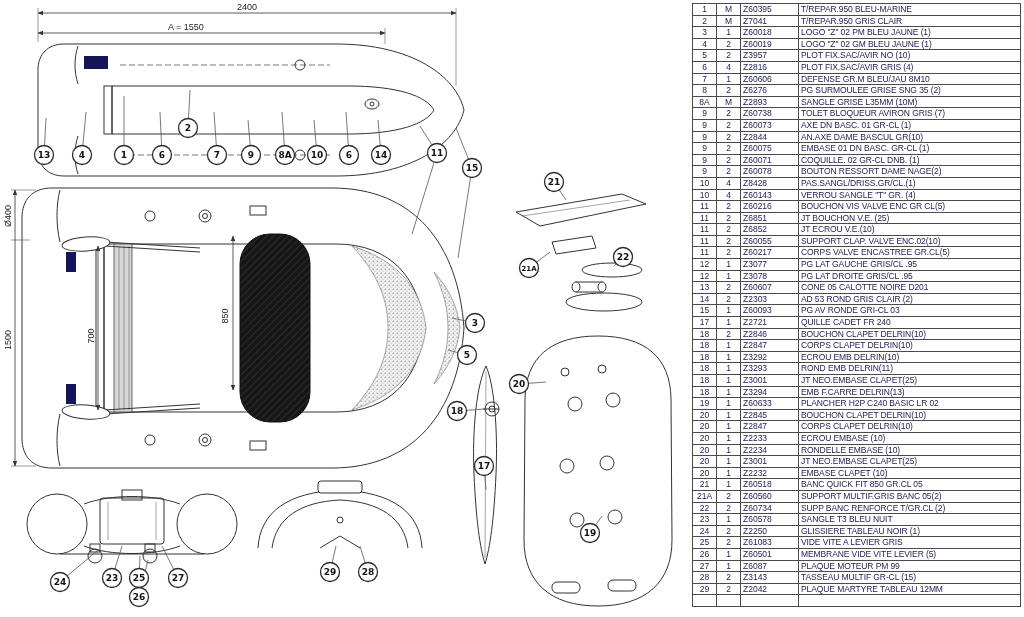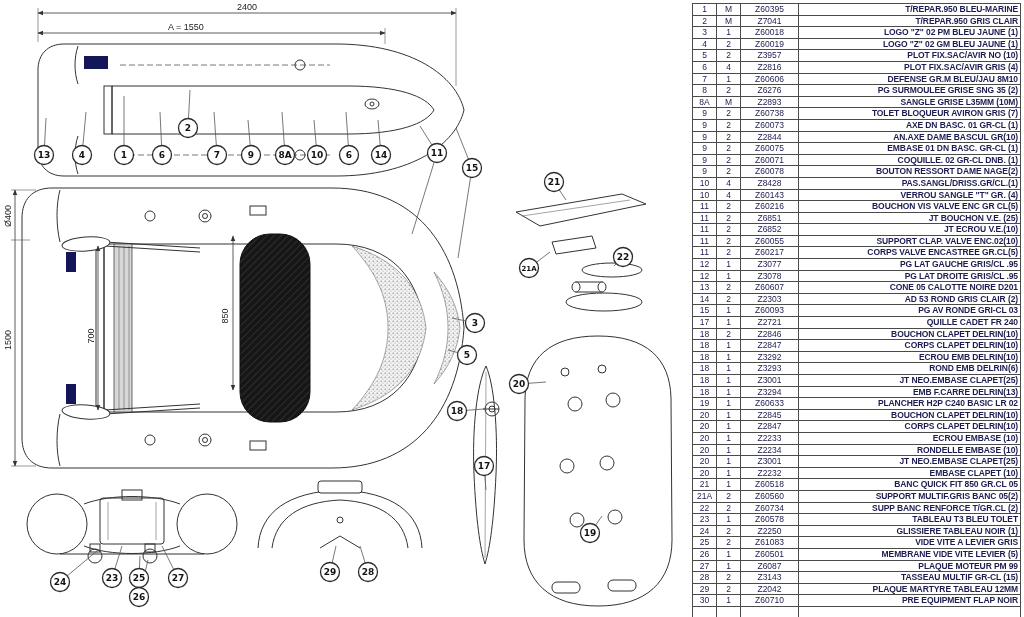--- a/index.html
+++ b/index.html
@@ -6,22 +6,22 @@
   .page{position:relative;width:1024px;height:617px;background:#fff;overflow:hidden;
         font-family:"Liberation Sans",sans-serif;}
   .diagram-pane{position:absolute;left:0;top:0;width:692px;height:617px;}
   .table-pane{position:absolute;left:692px;top:3px;width:329px;height:614px;overflow:hidden;}
   table.parts{border-collapse:collapse;width:100%;table-layout:fixed;
               border:1.5px solid #3a3a3a;}
   table.parts td{border:1px solid #4a4a4a;height:10.4px;line-height:10.6px;
                  font-size:8.5px;color:#1c1c50;padding:0 2px;white-space:nowrap;
                  overflow:hidden;font-family:"Liberation Sans",sans-serif;}
   td.c0,td.c1{text-align:center;padding:0;}
-  td.c2{text-align:center;}
-  td.c3{text-align:right;letter-spacing:-0.1px;font-weight:bold;}
+  td.c2{text-align:left;}
+  td.c3{text-align:left;letter-spacing:-0.1px;}
   
   .sline{stroke:#333;fill:none;stroke-width:1;}
   .sfill{stroke:#333;fill:#fff;stroke-width:1;}
   .thin{stroke:#666;fill:none;stroke-width:.6;}
   .leader{stroke:#555;stroke-width:.8;fill:none;}
   .callout-circle{fill:#fff;stroke:#2b2b2b;stroke-width:1.3;}
   .callout-num{font-family:"DejaVu Sans",sans-serif;font-weight:bold;fill:#111;text-anchor:middle;}
   .dim-text{font-family:"Liberation Sans",sans-serif;font-size:9px;fill:#222;text-anchor:middle;}
   .dimline{stroke:#333;stroke-width:.8;}
   .tick{stroke:#555;stroke-width:.6;}
@@ -535,21 +535,21 @@
           <tr>
             <td class="c0">18</td>
             <td class="c1">1</td>
             <td class="c2">Z3292</td>
             <td class="c3">ECROU EMB DELRIN(10)</td>
           </tr>
           <tr>
             <td class="c0">18</td>
             <td class="c1">1</td>
             <td class="c2">Z3293</td>
-            <td class="c3">ROND EMB DELRIN(6)</td>
+            <td class="c3">ROND EMB DELRIN(11)</td>
           </tr>
           <tr>
             <td class="c0">18</td>
             <td class="c1">1</td>
             <td class="c2">Z3001</td>
             <td class="c3">JT NEO.EMBASE CLAPET(25)</td>
           </tr>
           <tr>
             <td class="c0">18</td>
             <td class="c1">1</td>
@@ -613,21 +613,21 @@
           <tr>
             <td class="c0">22</td>
             <td class="c1">2</td>
             <td class="c2">Z60734</td>
             <td class="c3">SUPP BANC RENFORCE T/GR.CL (2)</td>
           </tr>
           <tr>
             <td class="c0">23</td>
             <td class="c1">1</td>
             <td class="c2">Z60578</td>
-            <td class="c3">TABLEAU T3 BLEU TOLET</td>
+            <td class="c3">SANGLE T3 BLEU NUIT</td>
           </tr>
           <tr>
             <td class="c0">24</td>
             <td class="c1">2</td>
             <td class="c2">Z2250</td>
             <td class="c3">GLISSIERE TABLEAU NOIR (1)</td>
           </tr>
           <tr>
             <td class="c0">25</td>
             <td class="c1">2</td>
@@ -650,26 +650,20 @@
             <td class="c0">28</td>
             <td class="c1">2</td>
             <td class="c2">Z3143</td>
             <td class="c3">TASSEAU MULTIF GR-CL (15)</td>
           </tr>
           <tr>
             <td class="c0">29</td>
             <td class="c1">2</td>
             <td class="c2">Z2042</td>
             <td class="c3">PLAQUE MARTYRE TABLEAU 12MM</td>
-          </tr>
-          <tr>
-            <td class="c0">30</td>
-            <td class="c1">1</td>
-            <td class="c2">Z60710</td>
-            <td class="c3">PRE EQUIPMENT FLAP NOIR</td>
           </tr>
           <tr>
             <td class="c0"></td>
             <td class="c1"></td>
             <td class="c2"></td>
             <td class="c3"></td>
           </tr>
         </tbody>
     </table>
   </div>

